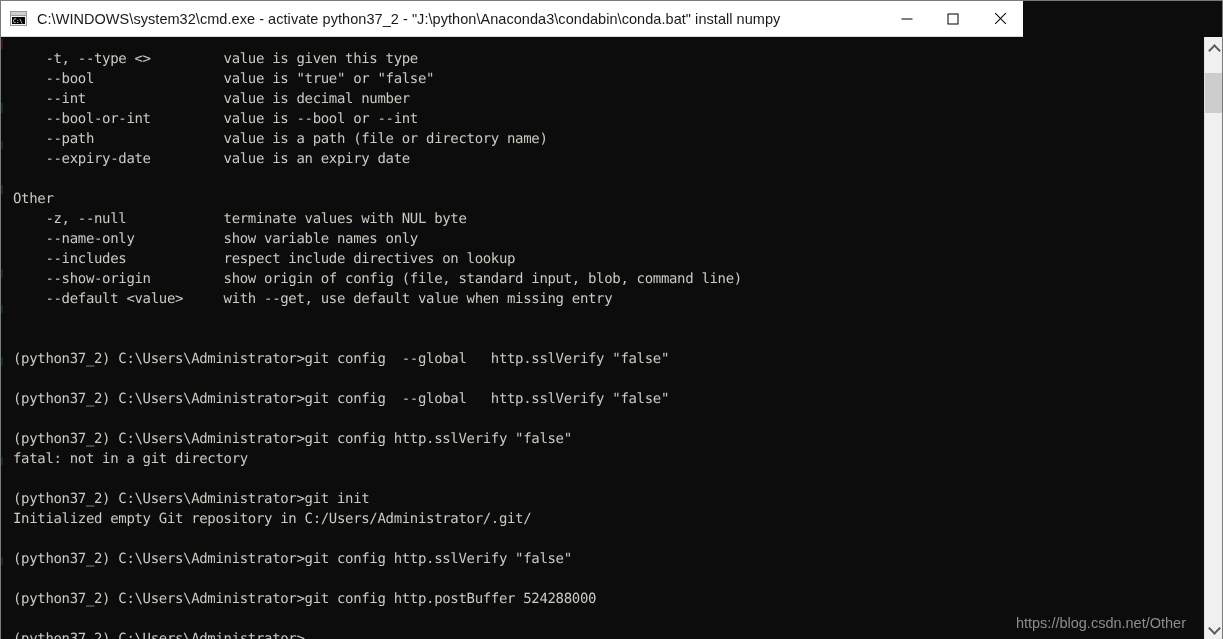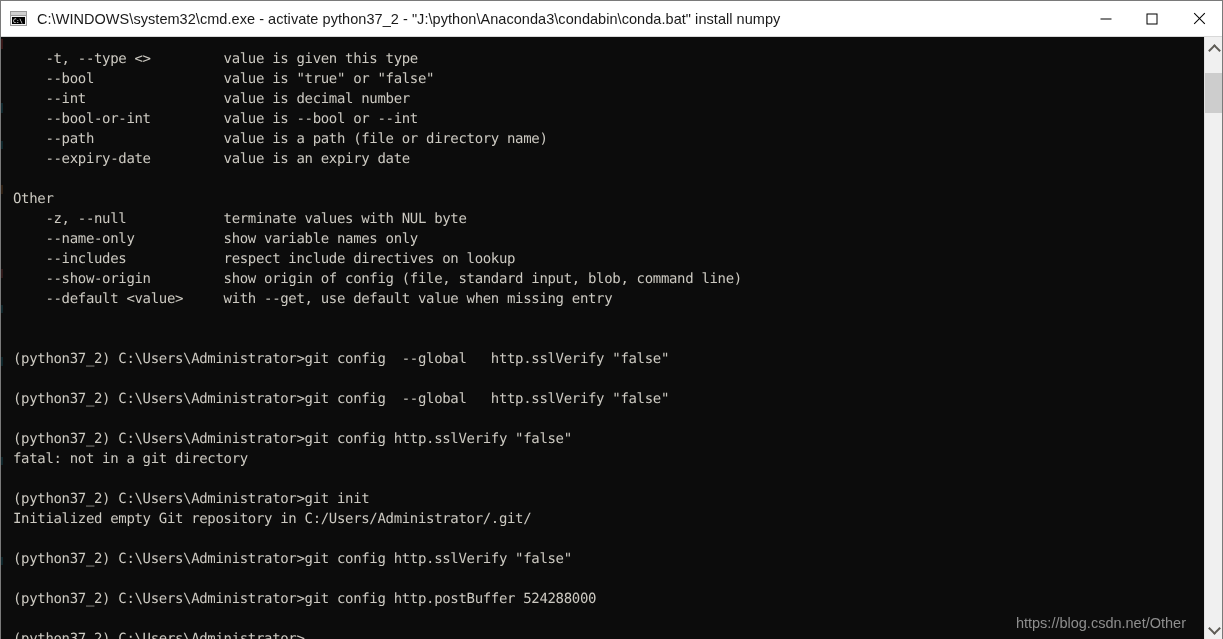--- a/index.html
+++ b/index.html
@@ -22,21 +22,21 @@
     box-sizing: border-box;
     border: 1px solid #7a7a7a;
     border-bottom: none;
     overflow: hidden;
   }
 
   
   #titlebar {
     position: absolute;
     left: 0; top: 0;
-    width: 1221px;
+    width: 1022px;
     height: 36px;
     background: #ffffff;
     display: flex;
     align-items: center;
     border-bottom: 1px solid #d8d8d8;
     box-sizing: border-box;
   }
   #app-icon {
     width: 17px;
     height: 15px;

